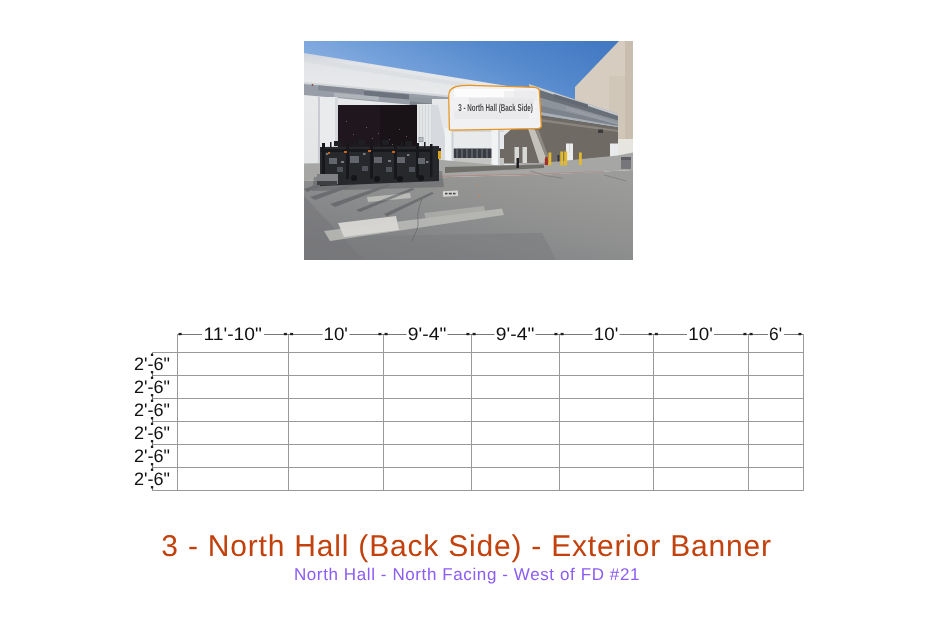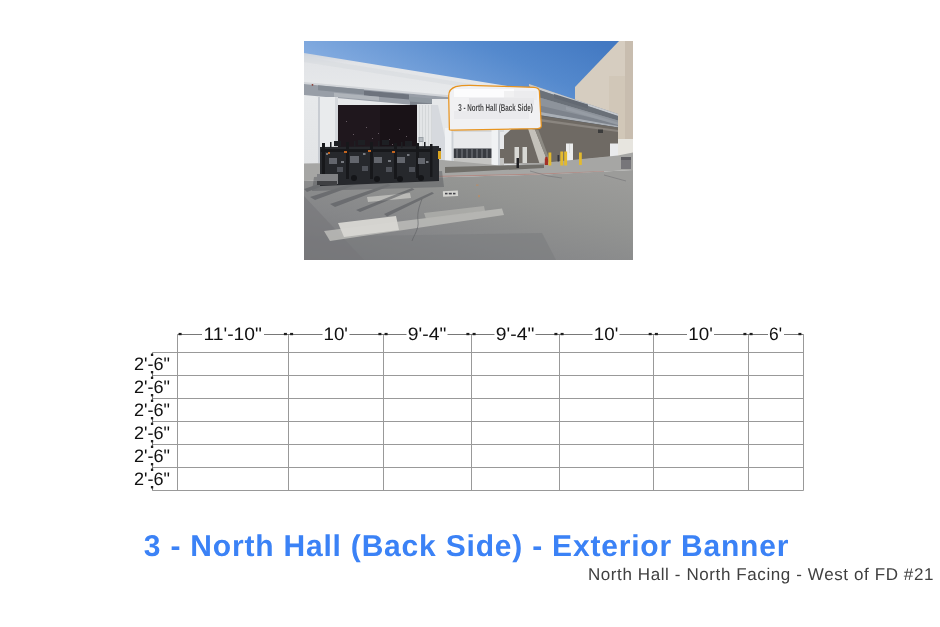--- a/index.html
+++ b/index.html
@@ -376,15 +376,15 @@
     <text x="22" y="90.8" textLength="36" lengthAdjust="spacingAndGlyphs">2'-6"</text>
     <rect x="3" y="100" width="38" height="15" fill="#fff"></rect>
     <text x="22" y="113.8" textLength="36" lengthAdjust="spacingAndGlyphs">2'-6"</text>
     <rect x="3" y="123" width="38" height="15" fill="#fff"></rect>
     <text x="22" y="136.8" textLength="36" lengthAdjust="spacingAndGlyphs">2'-6"</text>
     <rect x="3" y="146" width="38" height="15" fill="#fff"></rect>
     <text x="22" y="159.8" textLength="36" lengthAdjust="spacingAndGlyphs">2'-6"</text>
   </g>
 </svg>
 
-<div class="abs" style="left:0;top:530px;width:933px;text-align:center;font-size:30px;font-weight:bold;color:#3b82f6;letter-spacing:0.8px;">3 - North Hall (Back Side) - Exterior Banner</div>
-
-<div class="abs" style="left:0;top:565px;width:934px;text-align:right;font-size:17px;color:#404040;letter-spacing:0.6px;">North Hall - North Facing - West of FD #21</div>
+<div class="abs" style="left:0;top:530px;width:933px;text-align:center;font-size:30px;font-weight:normal;color:#c2410c;letter-spacing:0.8px;">3 - North Hall (Back Side) - Exterior Banner</div>
+
+<div class="abs" style="left:0;top:565px;width:934px;text-align:center;font-size:17px;color:#8b5cf6;letter-spacing:0.6px;">North Hall - North Facing - West of FD #21</div>
 
 </body></html>

